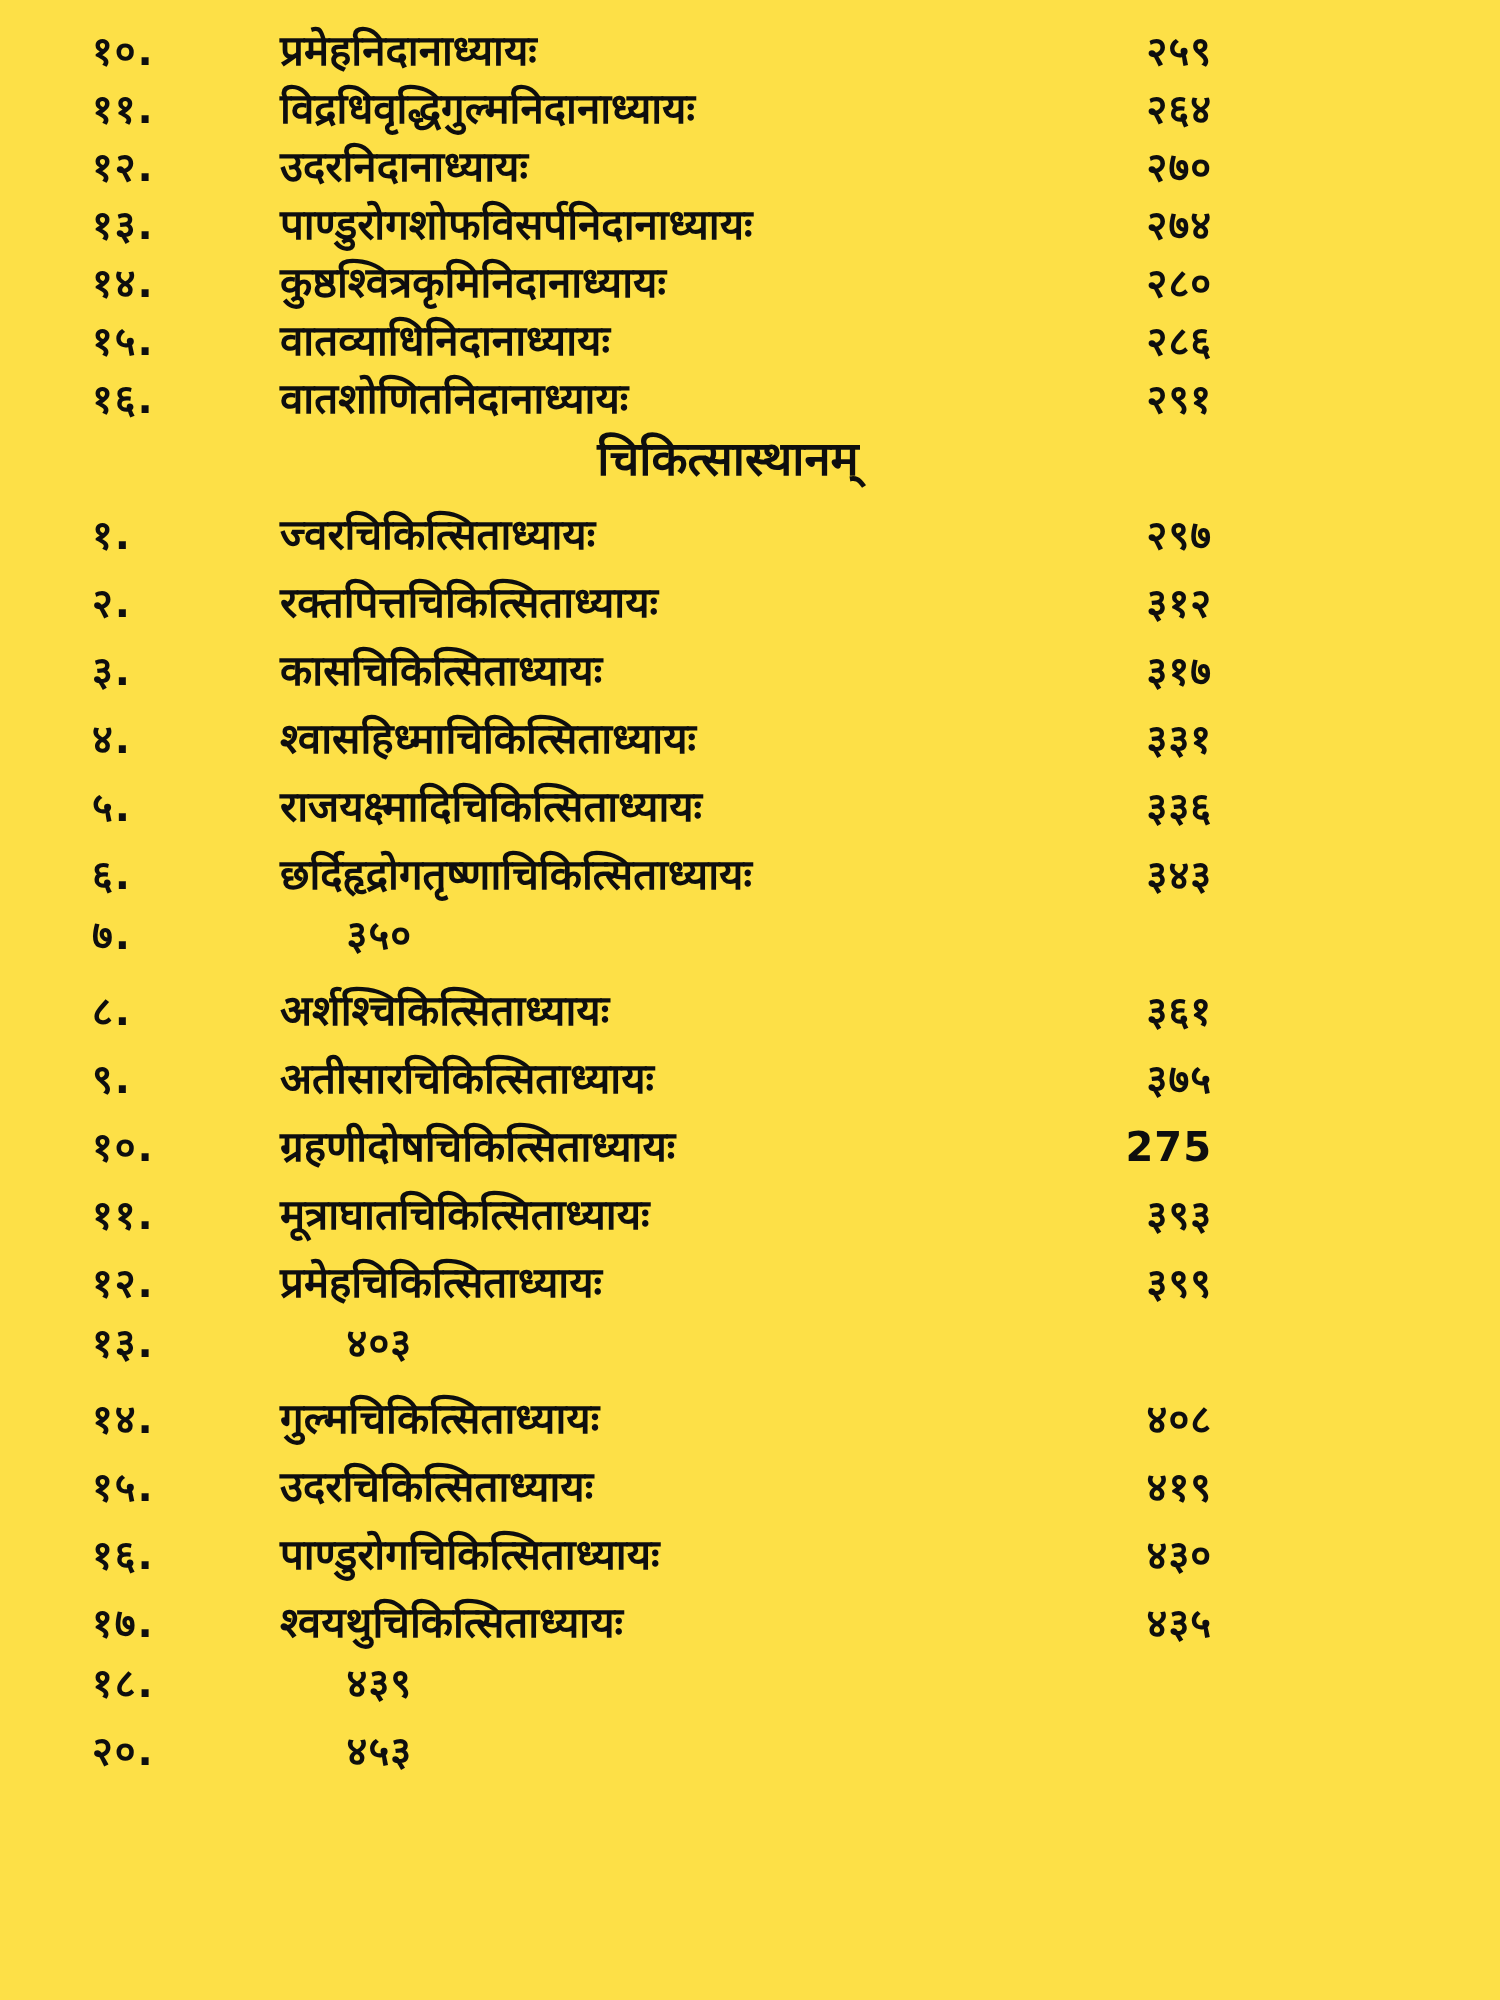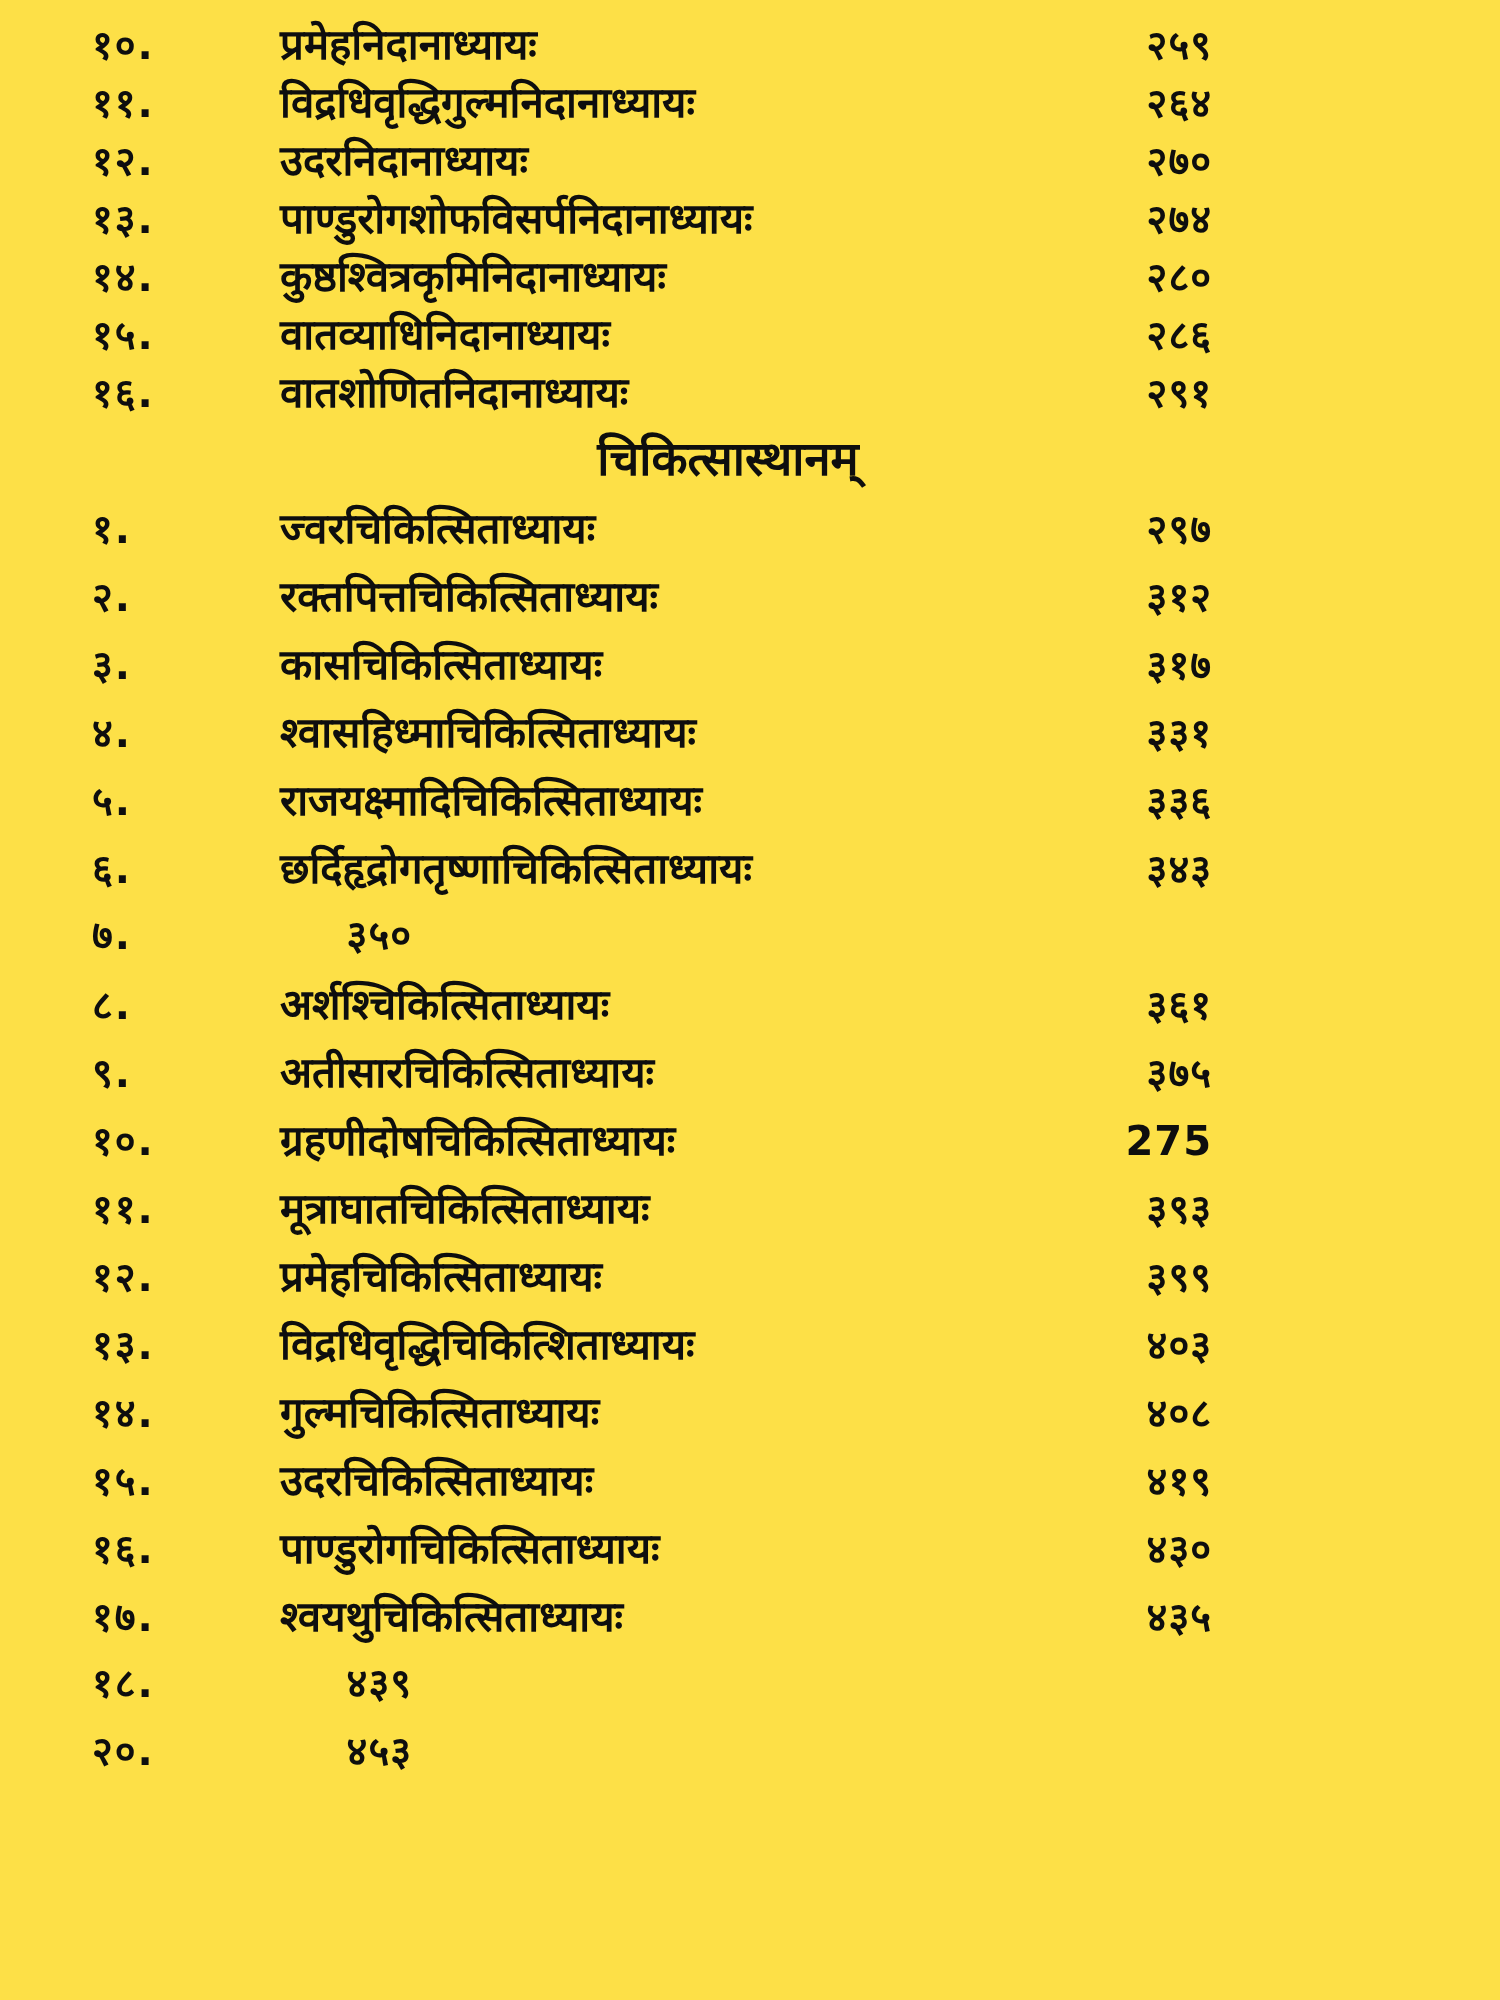--- a/index.html
+++ b/index.html
@@ -34,20 +34,21 @@
     flex: 0 0 auto;
     font-size: 40px;
     letter-spacing: 2px;
     white-space: nowrap;
   }
   .title {
     margin-left: 68px;
     flex: 1 1 auto;
     font-size: 42px;
     white-space: nowrap;
+    margin-top: 6px;
   }
   .pg {
     flex: 0 0 auto;
     width: 200px;
     margin-right: 288px;
     text-align: right;
     font-size: 40px;
     letter-spacing: 1px;
     white-space: nowrap;
   }
@@ -157,21 +158,20 @@
     <span class="title">मूत्राघातचिकित्सिताध्यायः</span>
     <span class="pg">३९३</span>
   </div>
   <div class="row s2">
     <span class="num">१२.</span>
     <span class="title">प्रमेहचिकित्सिताध्यायः</span>
     <span class="pg">३९९</span>
   </div>
   <div class="row s2">
     <span class="num">१३.</span>
-    <span class="title">विद्रधिवृद्धिचिकित्शिताध्यायः</span>
     <span class="pg">४०३</span>
   </div>
   <div class="row s2">
     <span class="num">१४.</span>
     <span class="title">गुल्मचिकित्सिताध्यायः</span>
     <span class="pg">४०८</span>
   </div>
   <div class="row s2">
     <span class="num">१५.</span>
     <span class="title">उदरचिकित्सिताध्यायः</span>

